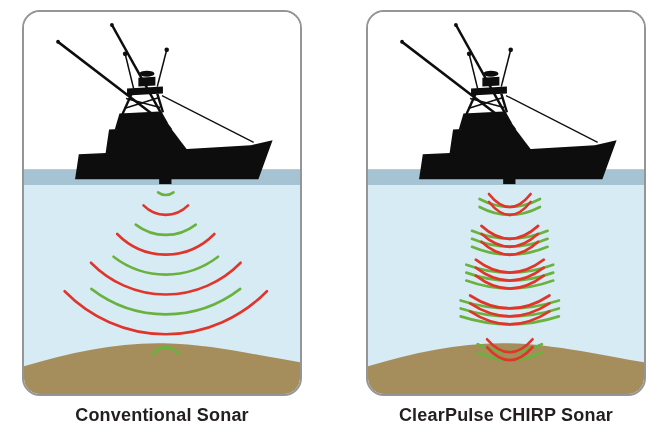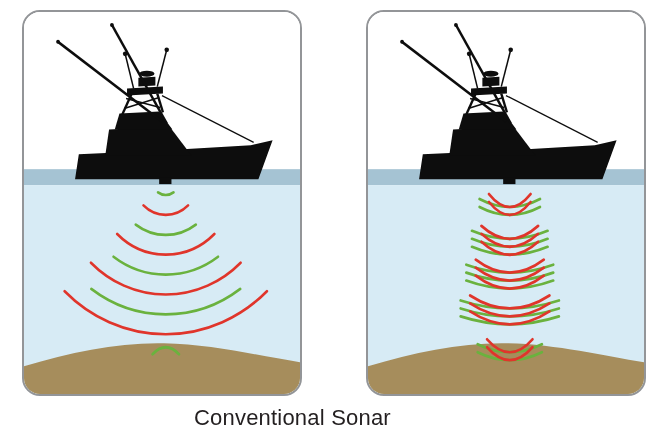--- a/index.html
+++ b/index.html
@@ -3,21 +3,21 @@
 <meta charset="utf-8">
 <style>
   html,body{margin:0;padding:0;background:#fff;}
   body{width:668px;height:440px;font-family:"Liberation Sans",sans-serif;overflow:hidden;}
   .figure{position:relative;width:668px;height:440px;}
   .panels{display:flex;justify-content:center;gap:64px;padding-top:10px;}
   .panel{width:280px;height:386px;box-sizing:border-box;border:2.5px solid var(--panel-border,#939598);
          border-radius:18px;overflow:hidden;background:#fff;}
   .panel svg{display:block;width:100%;height:100%;}
   .labels{display:flex;justify-content:center;gap:64px;margin-top:9px;}
-  .label{width:280px;font-size:22px;font-weight:400;color:var(--label-text,#231f20);letter-spacing:.2px;}
+  .label{width:280px;text-align:center;font-size:18px;font-weight:700;color:var(--label-text,#231f20);letter-spacing:.2px;}
   .wg{stroke:var(--wave-green,#6ab23e);}
   .wr{stroke:var(--wave-red,#e0352b);}
   .waves{fill:none;stroke-width:2.7;stroke-linecap:round;}
 </style>
 </head>
 <body>
 
 <svg width="0" height="0" style="position:absolute" aria-hidden="true">
   <defs>
     <g id="boatShape">
@@ -119,14 +119,15 @@
             <path class="wr" d="M126,337 Q150,363 174,337"></path>
           </g>
         </g>
         <use href="#boatShape"></use>
       </svg>
     </div>
   </div>
 
   <div class="labels">
     <div class="label">Conventional Sonar</div>
+    <div class="label">ClearPulse CHIRP Sonar</div>
   </div>
 </div>
 
 </body></html>

